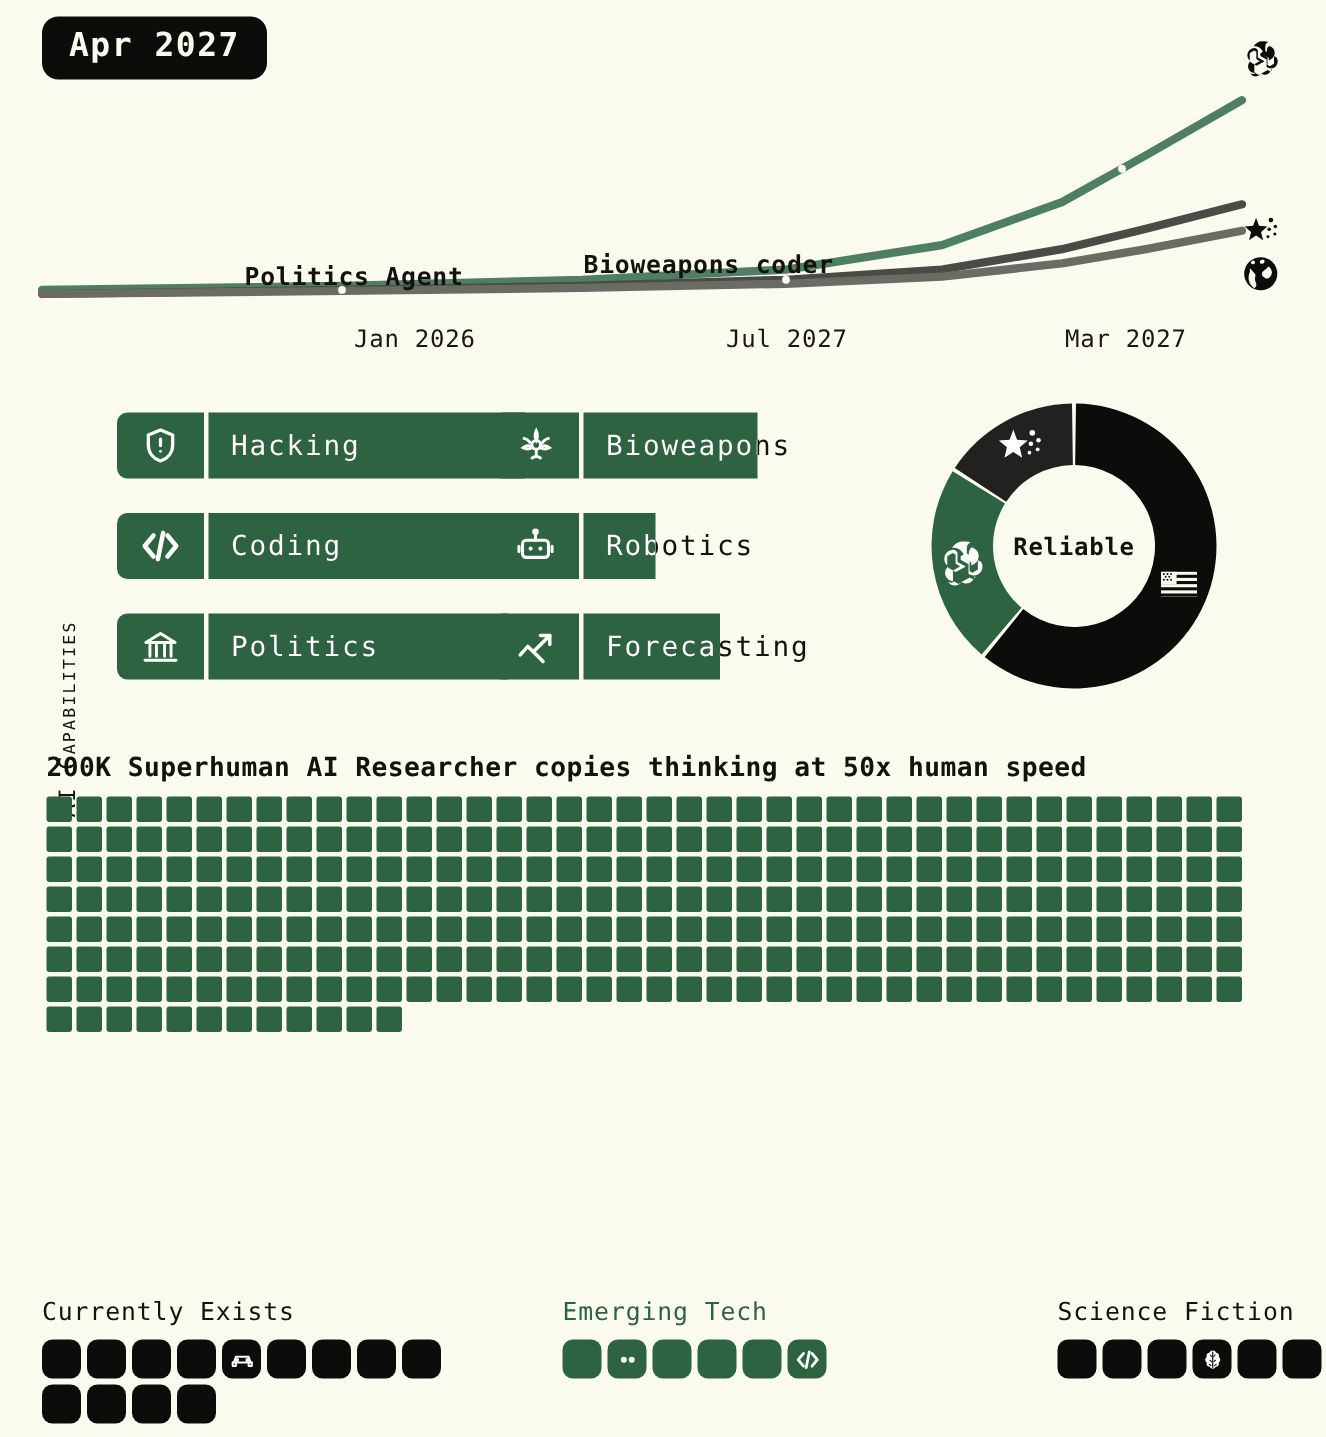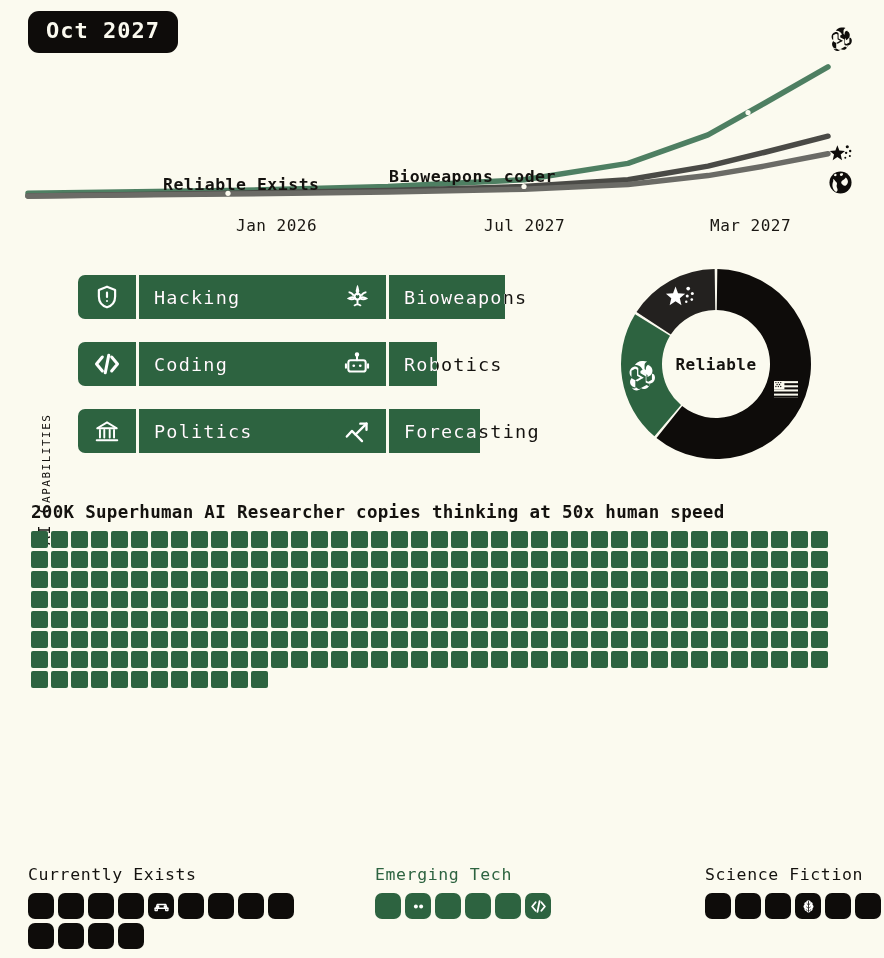--- a/index.html
+++ b/index.html
@@ -118,35 +118,35 @@
     width: 26px; height: 26px; border-radius: 7px;
     display: flex; align-items: center; justify-content: center;
   }
   .tech-tile.dark { background: #0e0c0a; }
   .tech-tile.green { background: #2d6340; }
   .tech-green-title { color: #2d6340; }
 </style>
 </head>
 <body>
 
-<div id="date-badge">Oct 2027</div>
+<div id="date-badge">Apr 2027</div>
 
 <div id="timeline">
   <svg width="884" height="248">
     <g id="tl-paths">
         <path d="M28.0 193.3 L228.0 190.6 L388.0 186.5 L524.0 179.7 L628.0 163.4 L708.0 134.8 L764.0 103.5 L828.0 66.8 " fill="none" stroke="#4e7f62" stroke-width="5.5" stroke-linecap="round" stroke-linejoin="round"></path>
         <path d="M28.0 196.0 L228.0 193.3 L388.0 190.6 L524.0 186.5 L628.0 179.7 L708.0 166.1 L764.0 152.5 L828.0 136.2 " fill="none" stroke="#4a4a46" stroke-width="5.5" stroke-linecap="round" stroke-linejoin="round"></path>
         <path d="M28.0 196.0 L228.0 194.0 L388.0 191.9 L524.0 189.2 L628.0 184.4 L708.0 175.6 L764.0 166.1 L828.0 153.8 " fill="none" stroke="#6b6b66" stroke-width="5.5" stroke-linecap="round" stroke-linejoin="round"></path>
         <circle cx="228.0" cy="193.3" r="2.6" fill="#fbfaef"></circle>
         <circle cx="524.0" cy="186.5" r="2.6" fill="#fbfaef"></circle>
         <circle cx="748.0" cy="112.5" r="2.6" fill="#fbfaef"></circle>
       </g>
   </svg>
 
-  <div class="tl-label" style="left:163px; top:175px;">Reliable Exists</div>
+  <div class="tl-label" style="left:163px; top:175px;">Politics Agent</div>
   <div class="tl-label" style="left:389px; top:167px;">Bioweapons coder</div>
 
   <div class="tl-tick" style="left:236px; top:216px;">Jan 2026</div>
   <div class="tl-tick" style="left:484px; top:216px;">Jul 2027</div>
   <div class="tl-tick" style="left:710px; top:216px;">Mar 2027</div>
 
   <div class="tl-endicon" style="left:828px; top:26px;">
     <svg width="27" height="27" viewBox="0 0 24 24">
       <path fill="#0e0c0a" d="M12 1.4c-2.2 0-4.1 1.2-5.1 3 .2 0 .4-.1.6-.1 2.4 0 4.4 1.6 5 3.7l1.3-.8V4.5c0-1.2.7-2.2 1.8-2.7-.9-.3-1.8-.4-2.6-.4zm5.6 2.2c-.4 0-.8.1-1.1.3-1.4.8-2 2.3-1.7 3.8l-1.3-.8-2.6 1.5v1.5L12 9.1l3.9 2.2v1.4l1.3-.7c2.1-1.2 2.8-3.8 1.6-5.9-.6-1-1.6-1.7-2.7-1.9l.2-.1c.3-.3.9-.5 1.3-.5zM7.5 5.3c-2.4 0-4.3 1.9-4.3 4.3 0 1.2.5 2.3 1.4 3.1V8.3l2.6-1.5 1.3.7v4.3L12 14l1.3-.8L9.4 11V6.6c-.6-.8-1.2-1.3-1.9-1.3zM19 10.2v4.4l-2.6 1.5-1.3-.8v-4.4L12 9.1l-1.3.8 3.9 2.2v4.5c1.9 1.4 4.6.9 5.9-1.1.9-1.4.9-3.2 0-4.6-.4-.3-.9-.5-1.5-.7zM5 13.2c-1.6 1.3-1.9 3.7-.6 5.4.9 1.2 2.4 1.7 3.8 1.4l-.2.1c-.9.9-2.3.9-3.2 0 1 1.9 3.3 2.6 5.2 1.6.5-.3.9-.6 1.2-1.1l-1.3.8-2.6-1.5V15l1.3.8 3.9-2.2-1.3-.8L7.3 15 5 13.8v-.6zm12.4 4.5c-.2 2.1-2.1 3.7-4.2 3.5-.7-.1-1.4-.3-1.9-.7l1.3-.7 2.6-1.5 1.3.8 1.3-.8-.4-.6z"></path>
     </svg>

